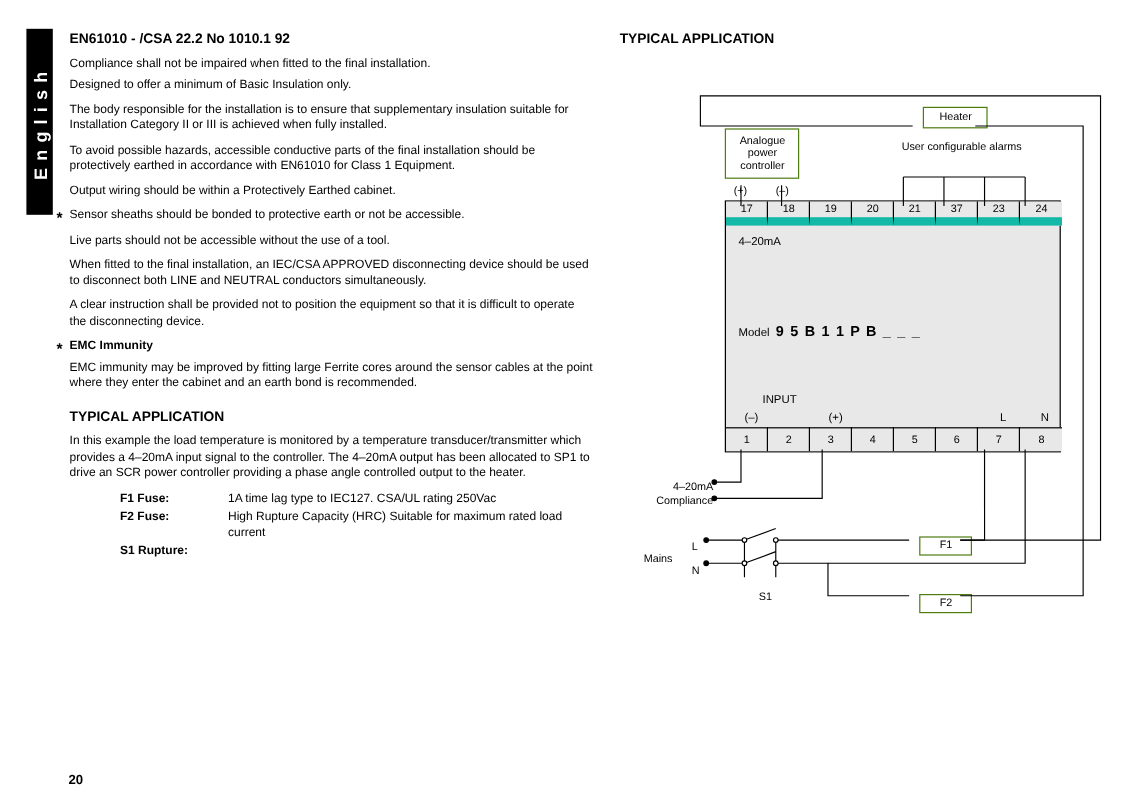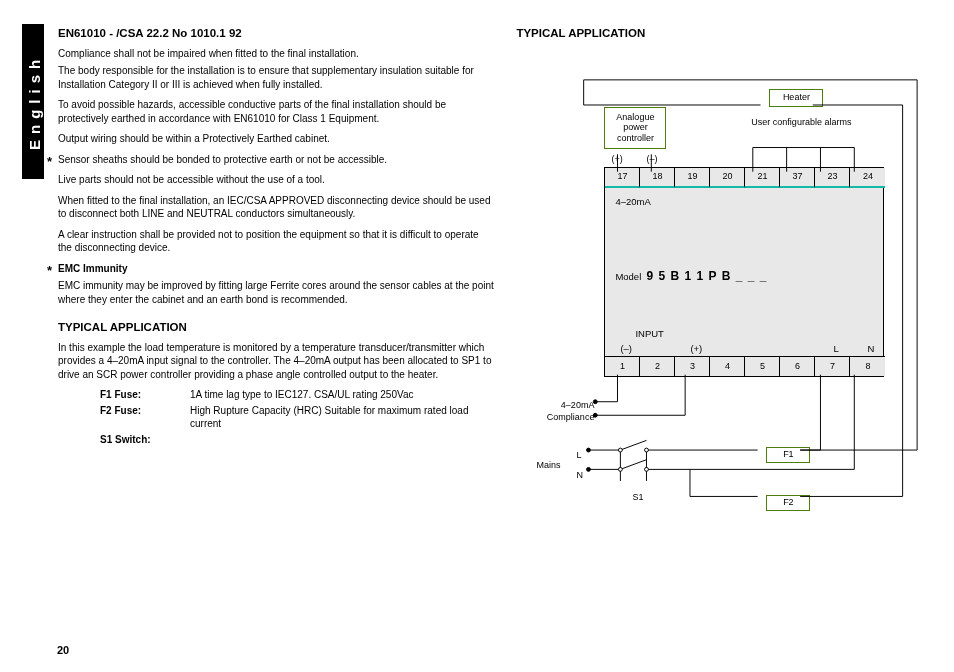--- a/index.html
+++ b/index.html
@@ -78,21 +78,21 @@
   .term-row-top, .term-row-bot {
     position: absolute;
     display: flex;
     height: 20px;
     left: 0;
   }
   .term-row-top { top: 0; }
   .term-row-bot { bottom: 0; }
   .term {
     border-right: 1px solid #000;
-    border-bottom: 2px solid #14b8a6;
+    border-bottom: 7px solid #14b8a6;
     width: 35px;
     font-size: 9px;
     display:flex; align-items:center; justify-content:center;
     background:#e8e8e8;
   }
   .term-row-bot .term { border-top: 1px solid #000; border-bottom: none; }
   .term:last-child { border-right: none; }
   .ctl-text { position: absolute; font-size: 9.5px; }
   svg.wires { position: absolute; left:0; top:0; width:100%; height:100%; pointer-events:none;}
 </style>
@@ -100,20 +100,21 @@
 <body>
 
 <div class="page">
   <div class="side-tab">English</div>
 
   <div class="columns">
 
     <div class="col-left">
       <h2>EN61010 - /CSA 22.2 No 1010.1 92</h2>
       <p style="margin-bottom:1px;">Compliance shall not be impaired when fitted to the final installation.</p>
+      <p>Designed to offer a minimum of Basic Insulation only.</p>
       <p>The body responsible for the installation is to ensure that supplementary insulation suitable for Installation Category II or III is achieved when fully installed.</p>
       <p>To avoid possible hazards, accessible conductive parts of the final installation should be protectively earthed in accordance with EN61010 for Class 1 Equipment.</p>
       <p>Output wiring should be within a Protectively Earthed cabinet.</p>
       <p class="star">Sensor sheaths should be bonded to protective earth or not be accessible.</p>
       <p>Live parts should not be accessible without the use of a tool.</p>
       <p>When fitted to the final installation, an IEC/CSA APPROVED disconnecting device should be used to disconnect both LINE and NEUTRAL conductors simultaneously.</p>
       <p>A clear instruction shall be provided not to position the equipment so that it is difficult to operate the disconnecting device.</p>
       <p class="star" style="margin-bottom:2px;"><span class="emc-h">EMC Immunity</span></p>
       <p>EMC immunity may be improved by fitting large Ferrite cores around the sensor cables at the point where they enter the cabinet and an earth bond is recommended.</p>
 
@@ -123,21 +124,21 @@
       <div class="tbl">
         <div class="tbl-row">
           <div class="tbl-key">F1 Fuse:</div>
           <div class="tbl-val">1A time lag type to IEC127. CSA/UL rating 250Vac</div>
         </div>
         <div class="tbl-row">
           <div class="tbl-key">F2 Fuse:</div>
           <div class="tbl-val">High Rupture Capacity (HRC) Suitable for maximum rated load current</div>
         </div>
         <div class="tbl-row">
-          <div class="tbl-key">S1 Switch:</div>
+          <div class="tbl-key">S1 Rupture:</div>
         </div>
       </div>
     </div>
 
     <div class="col-right">
       <h2>TYPICAL APPLICATION</h2>
 
       <div class="diagram">
 
         <div class="d-box" style="left:253px; top:42px; width:54px; height:18px;">Heater</div>

